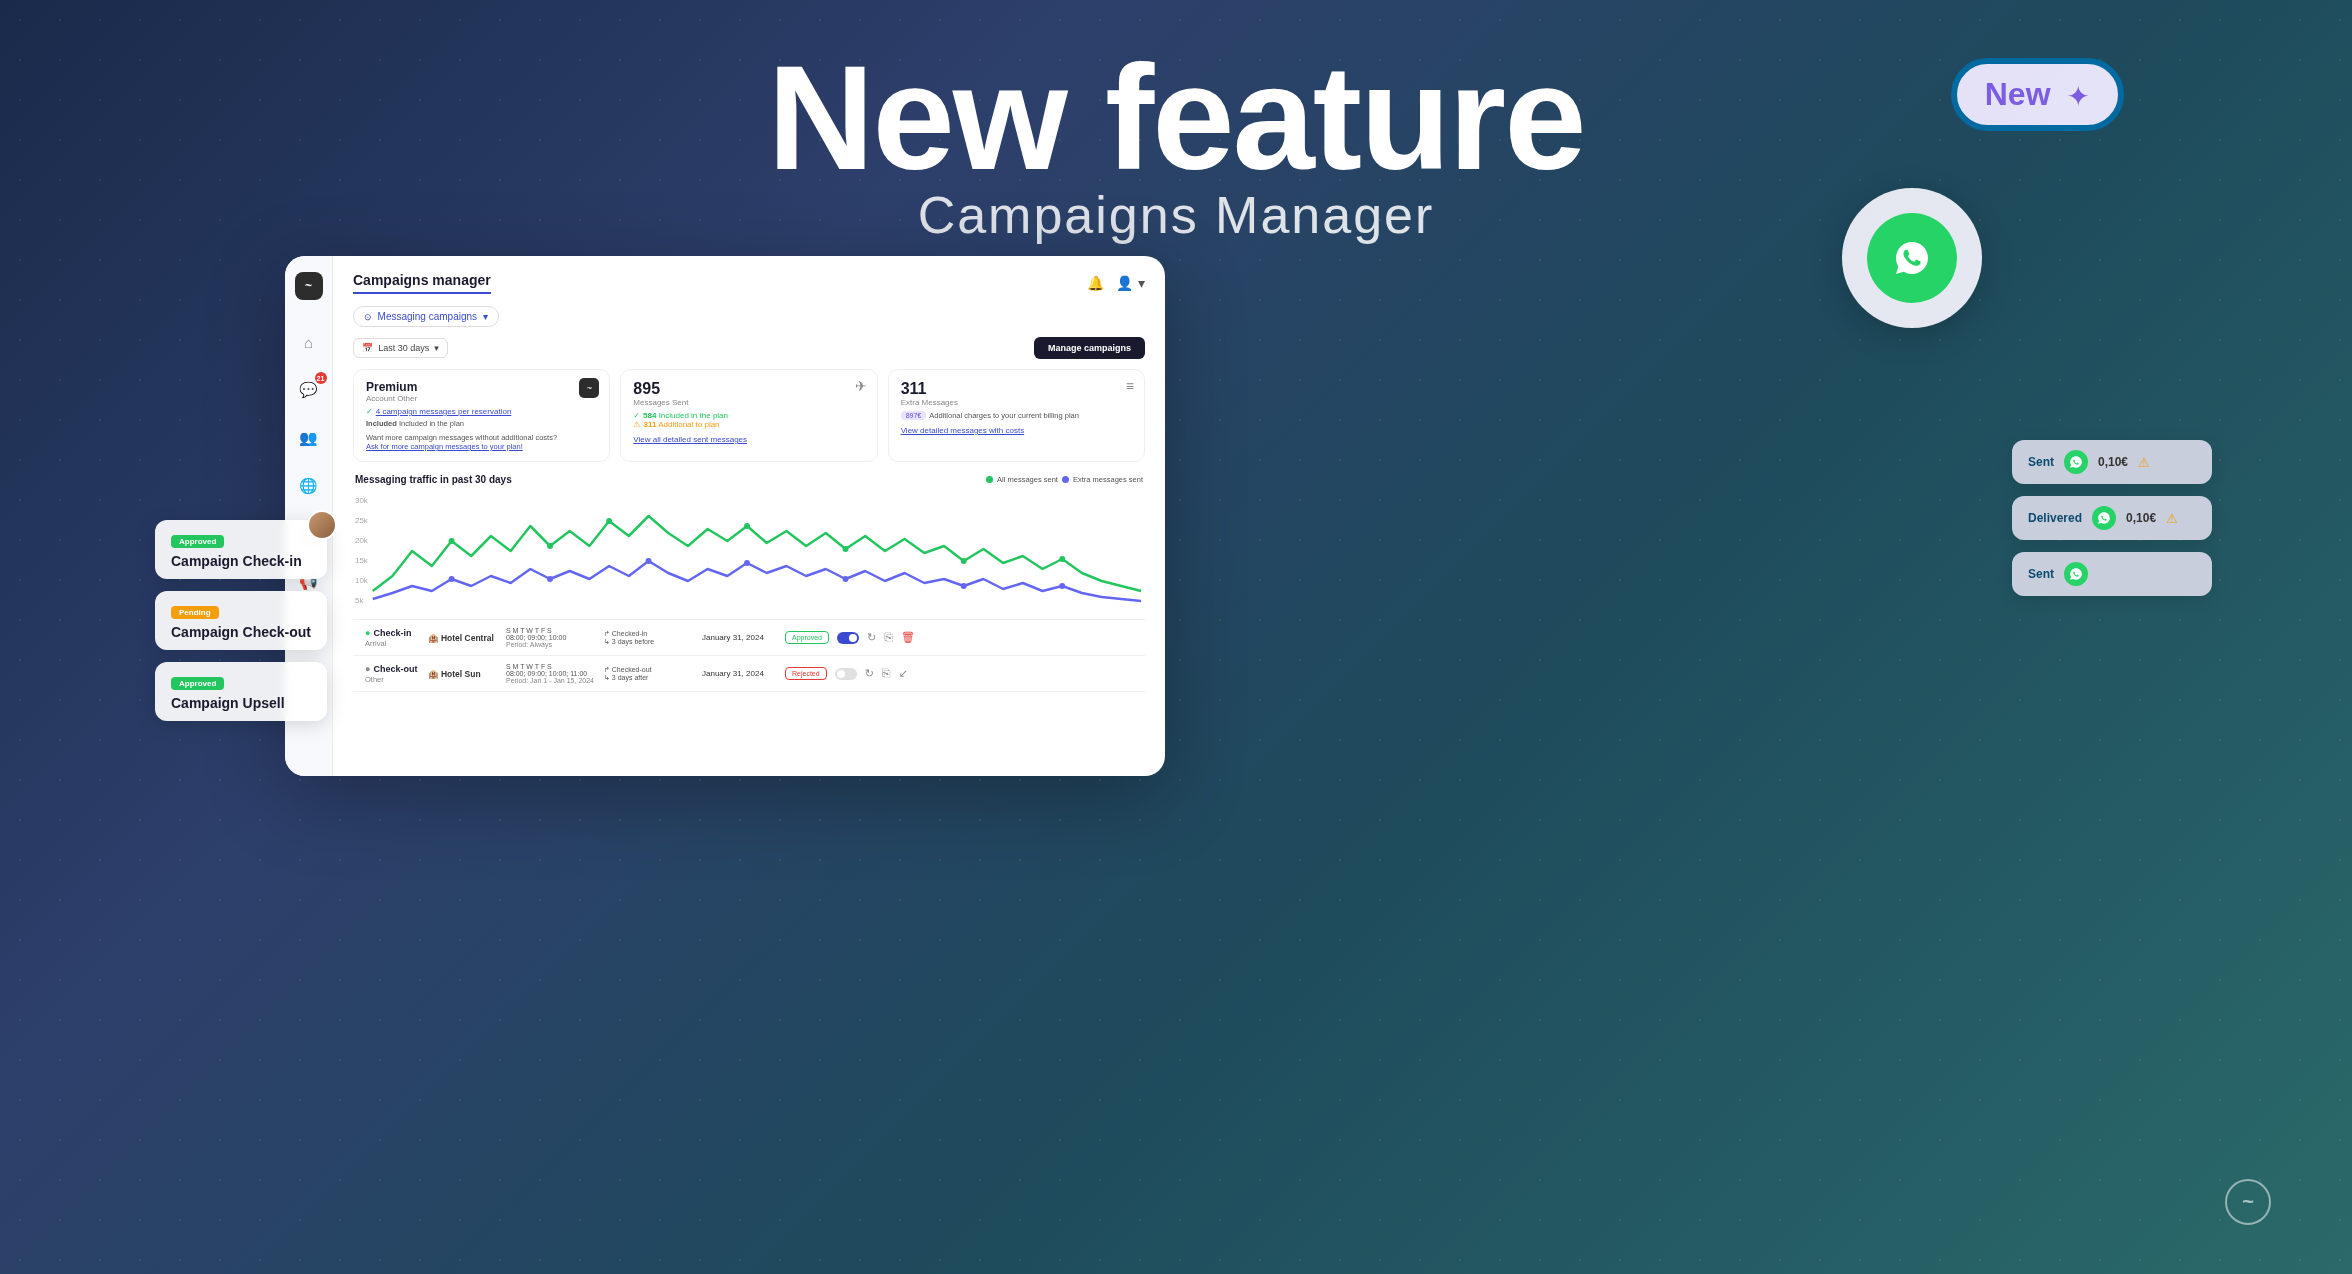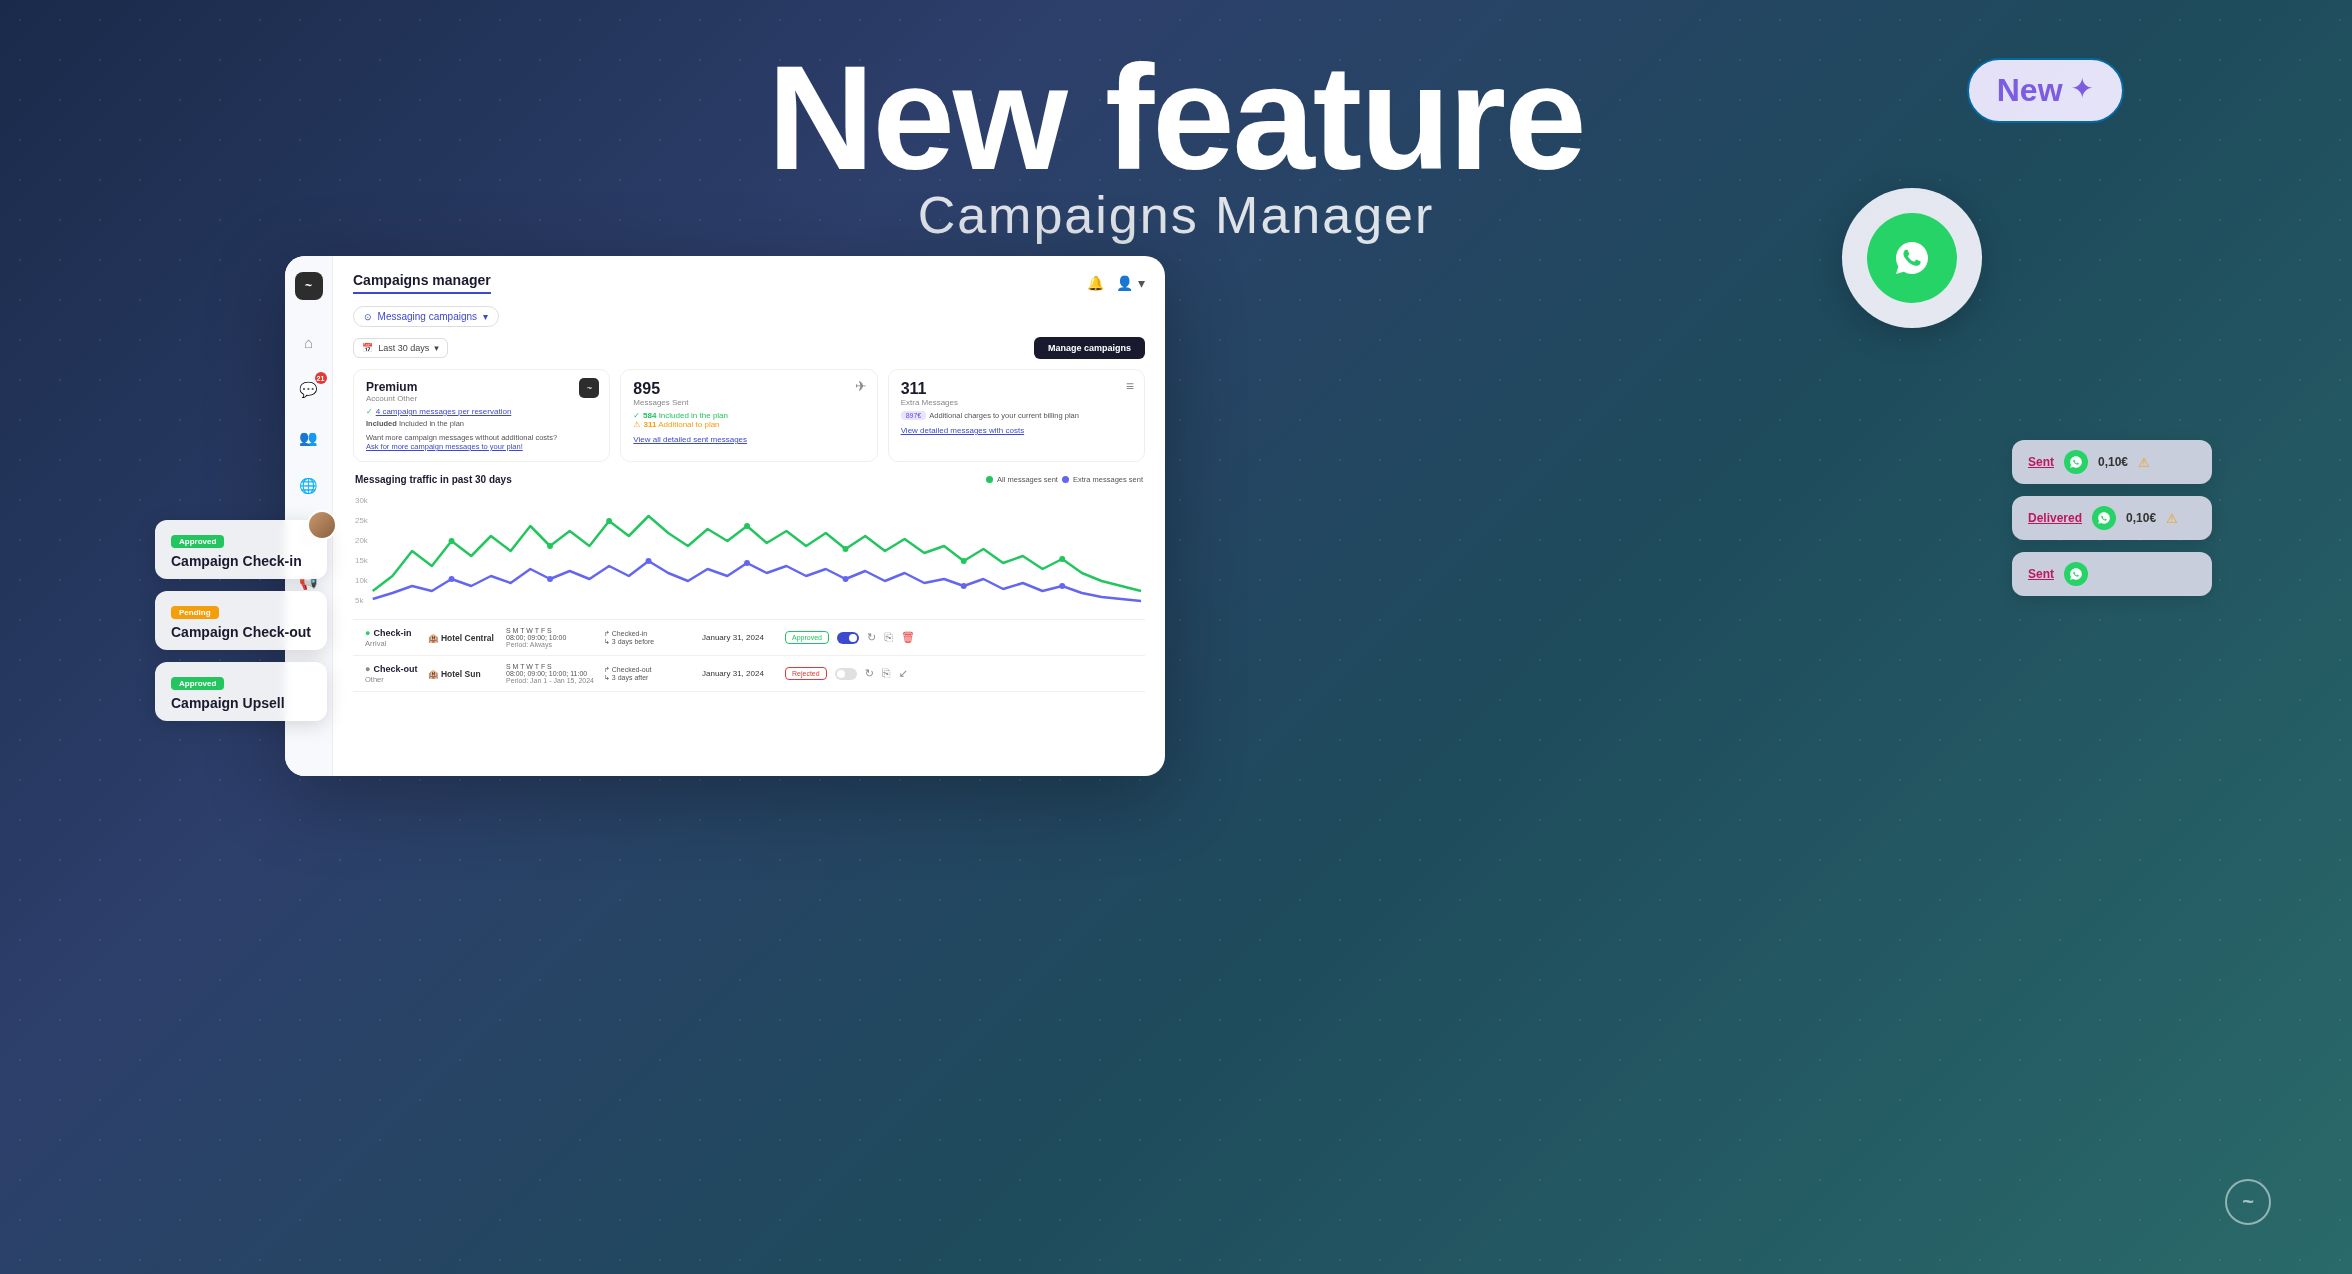--- a/index.html
+++ b/index.html
@@ -47,26 +47,26 @@
       letter-spacing: 2px;
       z-index: 2;
     }
 
     
     .new-badge {
       position: absolute;
       top: 58px;
       right: 228px;
       background: rgba(240,235,255,0.95);
-      border: 2px solid #0369a1;
+      border: 6px solid #0369a1;
       border-radius: 50px;
       padding: 12px 28px;
       display: flex;
-      align-items: flex-start;
-      gap: 8px;
+      align-items: flex-end;
+      gap: 16px;
       z-index: 10;
     }
     .new-badge-text {
       font-size: 32px;
       font-weight: 700;
       color: #7c5ce0;
     }
     .new-badge-star {
       font-size: 28px;
       color: #7c5ce0;
@@ -489,22 +489,21 @@
       padding: 10px 16px;
       display: flex;
       align-items: center;
       gap: 10px;
       min-width: 200px;
       box-shadow: 0 4px 16px rgba(0,0,0,0.12);
     }
     .notif-label {
       font-size: 12px;
       font-weight: 600;
-      color: #be185d;
-      text-decoration: underline;
+      color: #0c4a6e;
     }
     .notif-price {
       font-size: 12px;
       font-weight: 600;
       color: #333;
     }
     .notif-wa {
       width: 24px;
       height: 24px;
       background: #25d366;

